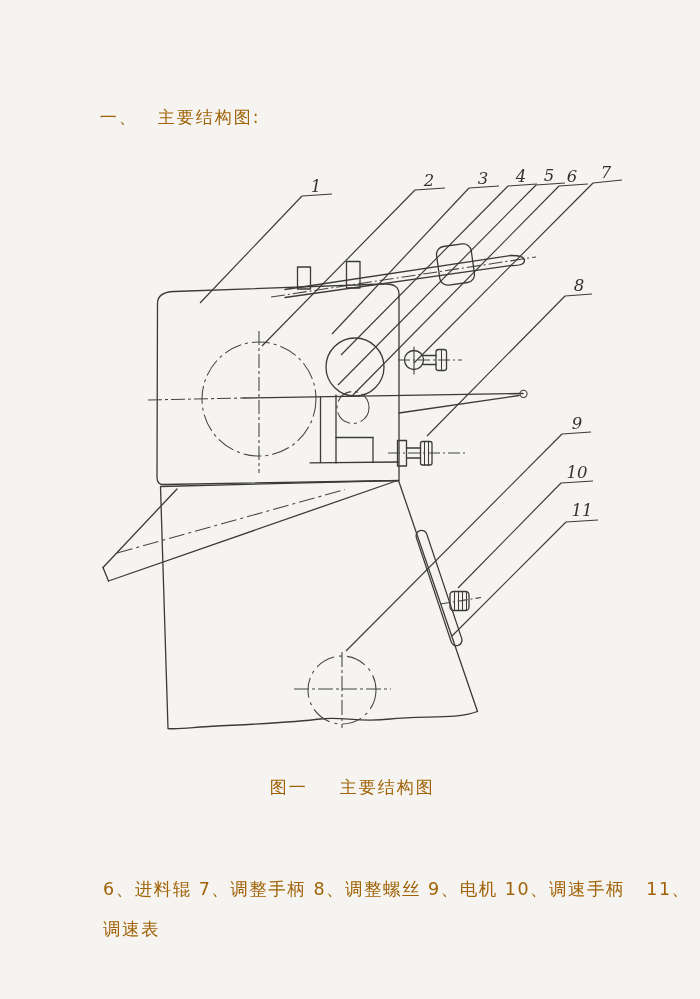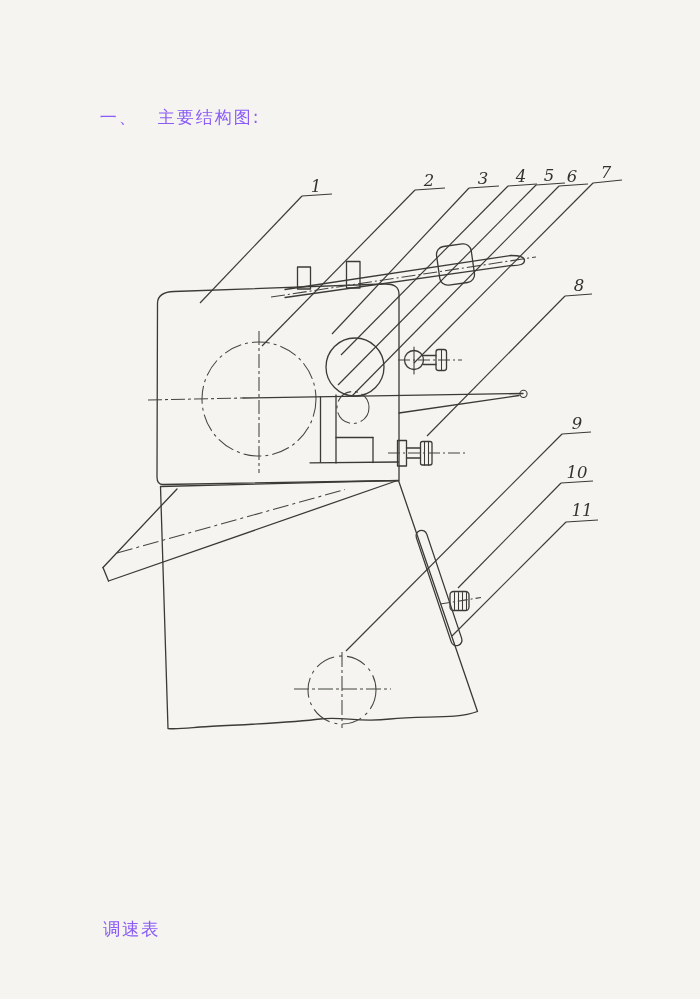--- a/index.html
+++ b/index.html
@@ -3,21 +3,21 @@
 <meta charset="utf-8">
 <style>
   html,body{margin:0;padding:0;}
   body{
     width:700px;height:999px;position:relative;overflow:hidden;
     background:#f5f4f1;
     font-family:"DejaVu Sans","Liberation Sans",sans-serif;
     color:#37352f;
   }
   .page{position:absolute;inset:0;}
-  .txt{position:absolute;white-space:pre;color:#8b5cf6;}
+  .txt{position:absolute;white-space:pre;color:#a16207;}
   .header{top:86px;left:70px;font-size:17px;letter-spacing:2px;font-weight:500;}
   .header .title{margin-left:20px;}
   .caption{top:756px;left:240px;font-size:17px;letter-spacing:2px;}
   .caption .cap-title{margin-left:32px;}
   .legend-line{font-size:17.5px;letter-spacing:1.5px;line-height:1;}
   .legend-1{top:840px;left:103px;}
   .legend-2{top:881px;left:103px;}
   .legend-3{top:921px;left:103px;}
   svg{position:absolute;left:0;top:0;}
   .ln{stroke:#3b3a35;stroke-width:1.3;fill:none;stroke-linecap:round;stroke-linejoin:round;}
@@ -163,16 +163,20 @@
         <line x1="562" y1="434" x2="346" y2="651" class="leader"></line>
         <text x="577" y="478" class="callout-num">10</text>
         <line x1="561" y1="483" x2="593" y2="481" class="leader"></line>
         <line x1="561" y1="483" x2="458" y2="588" class="leader"></line>
         <text x="582" y="516" class="callout-num">11</text>
         <line x1="566" y1="522" x2="598" y2="520" class="leader"></line>
         <line x1="566" y1="522" x2="452" y2="636" class="leader"></line>
       </g>
   </svg>
 
+  <div class="txt caption">
+    <span>图一</span><span class="cap-title">主要结构图</span>
+  </div>
 
+  <div class="txt legend-line legend-2">6、进料辊 7、调整手柄 8、调整螺丝 9、电机 10、调速手柄   11、</div>
   <div class="txt legend-line legend-3">调速表</div>
 
 </div>
 
 </body></html>

